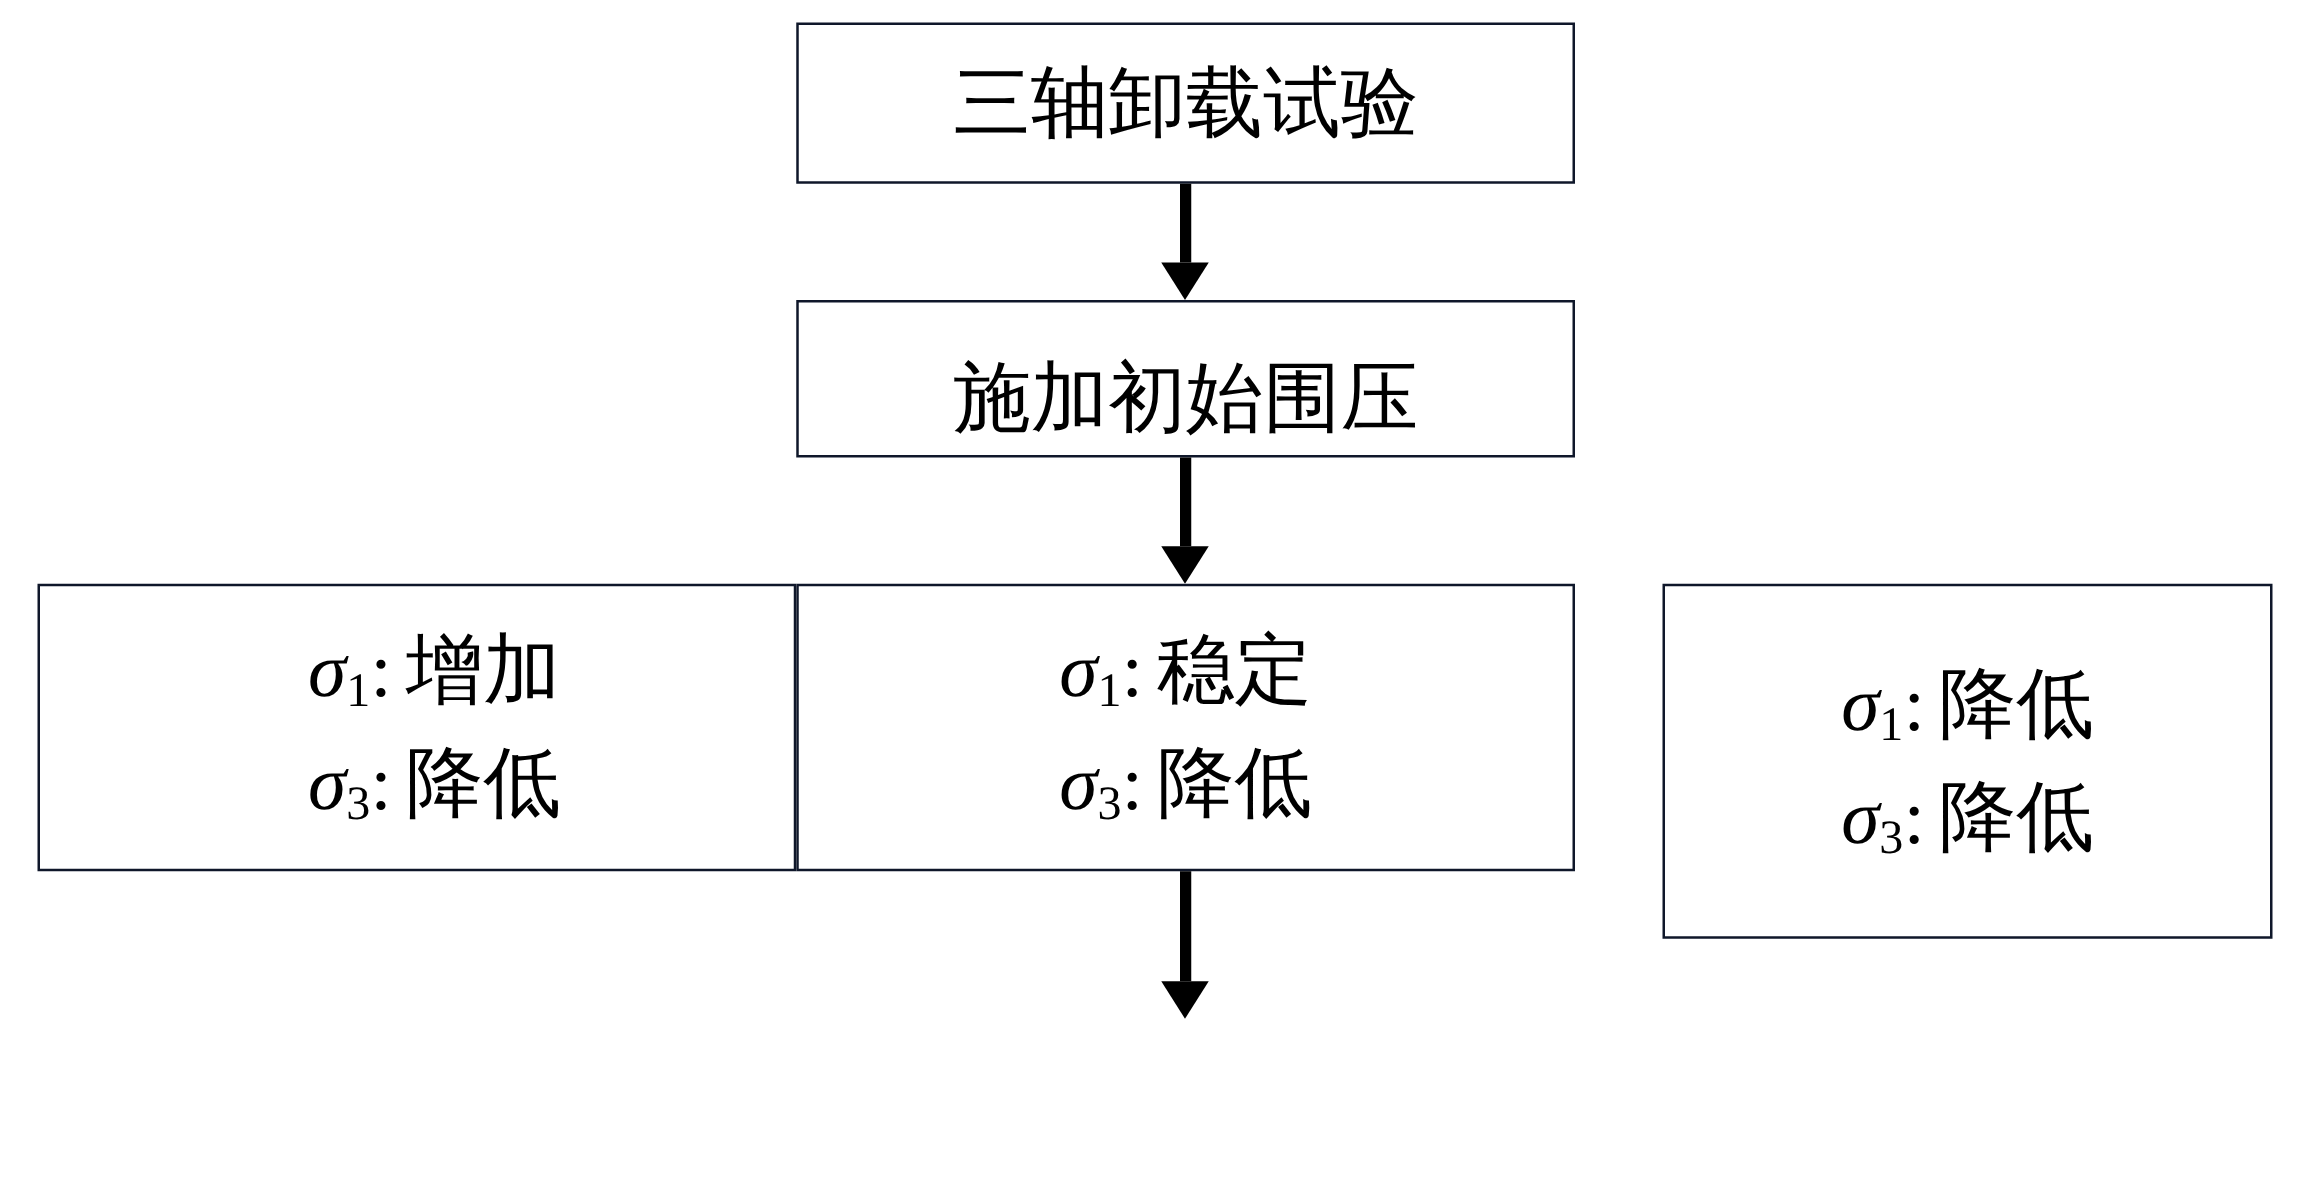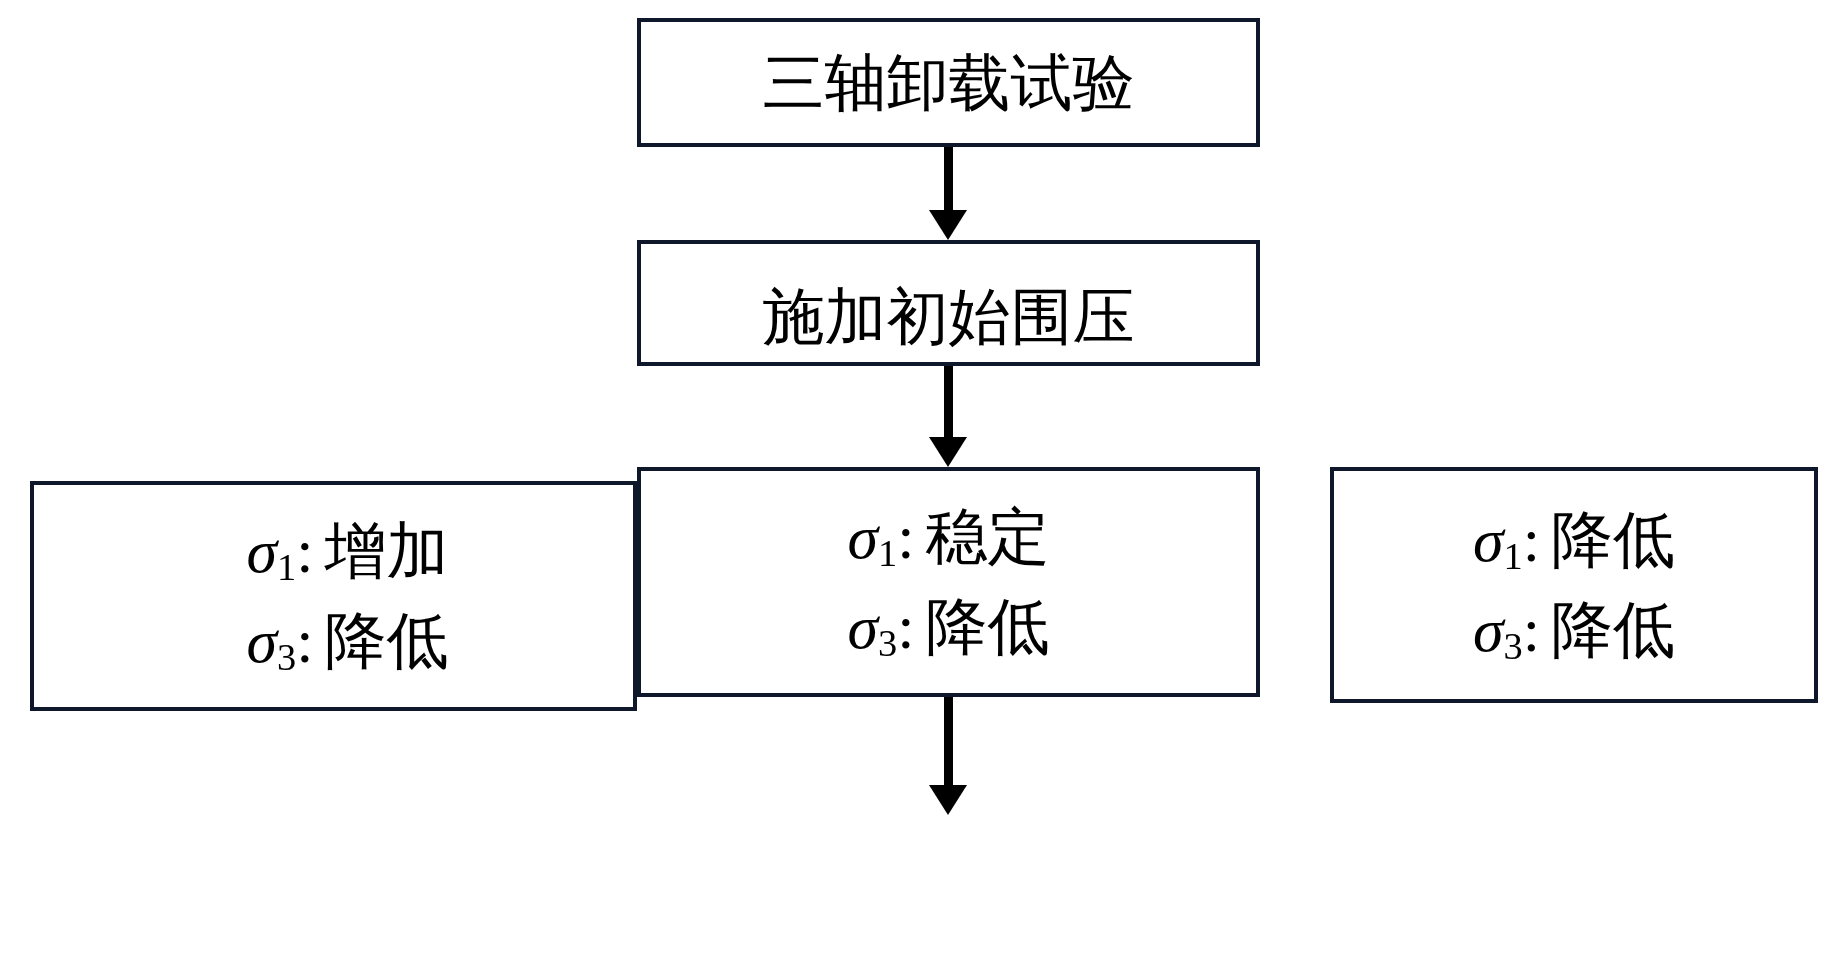--- a/index.html
+++ b/index.html
@@ -12,21 +12,21 @@
     width: 1843px;
     height: 961px;
     background: #ffffff;
     font-family: "Liberation Serif", "DejaVu Serif", serif;
     color: #000000;
     overflow: hidden;
   }
   .box {
     position: absolute;
     box-sizing: border-box;
-    border: 4px solid #0f172a;
+    border: 2px solid #0f172a;
     background: #ffffff;
     display: flex;
     flex-direction: column;
     align-items: center;
     justify-content: center;
     text-align: center;
     font-size: 62px;
     line-height: 1.0;
   }
   .box .bline {
@@ -44,23 +44,23 @@
     top: 0.22em;
   }
   .sep {
     padding-right: 0.18em;
   }
   
   #box-test      { left: 637px;  top: 18px;  width: 623px; height: 129px; }
   #box-confining { left: 637px;  top: 240px; width: 623px; height: 126px; justify-content: flex-end; }
   #box-result    { left: 637px;  top: 815px; width: 623px; height: 130px; }
   
-  #box-path-left   { left: 30px;   top: 481px; width: 607px; height: 230px; padding-left: 28px; }
+  #box-path-left   { left: 30px;   top: 467px; width: 607px; height: 230px; padding-left: 28px; }
   #box-path-center { left: 637px;  top: 467px; width: 623px; height: 230px; }
-  #box-path-right  { left: 1330px; top: 467px; width: 488px; height: 236px; }
+  #box-path-right  { left: 1330px; top: 467px; width: 488px; height: 284px; }
   
   .arrow {
     position: absolute;
     width: 38px;
     display: flex;
     flex-direction: column;
     align-items: center;
   }
   .arrow .shaft {
     width: 9px;

